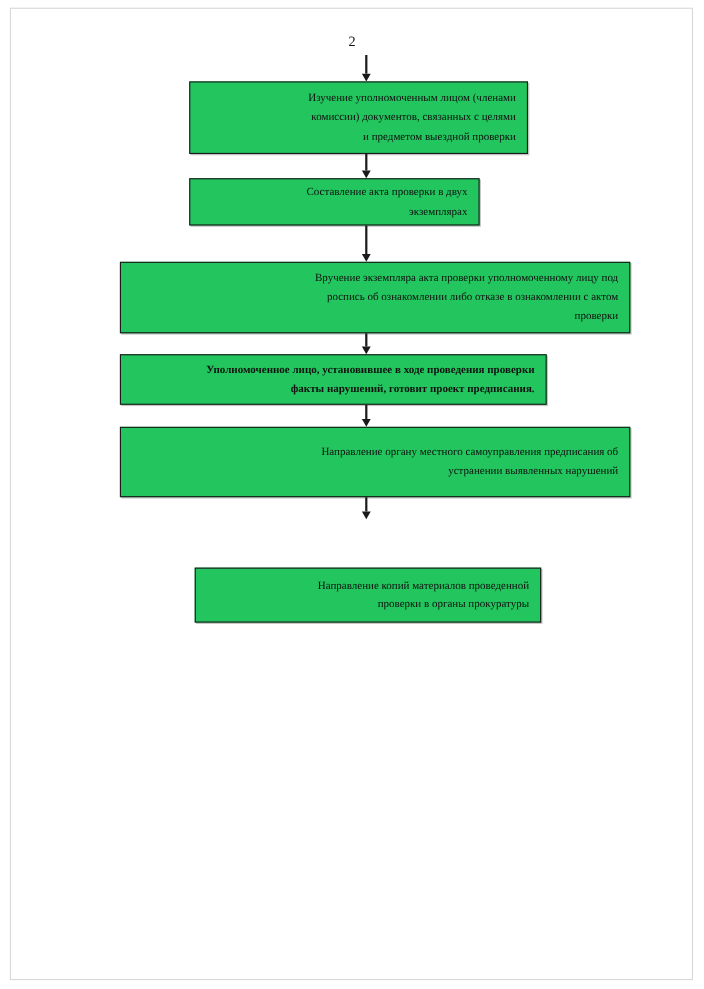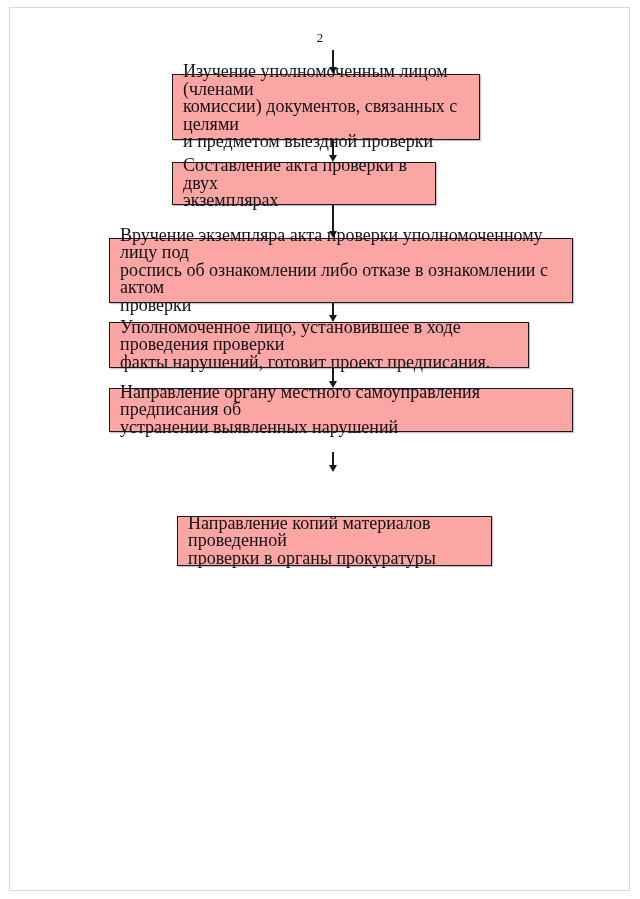--- a/index.html
+++ b/index.html
@@ -43,26 +43,26 @@
     text-align: center;
     font-size: 13px;
     line-height: 16px;
     font-family: "Liberation Serif", "DejaVu Serif", serif;
   }
 
   .flow-box {
     position: absolute;
     box-sizing: border-box;
     border: 1.4px solid #1a1a1a;
-    background: #fca5a5;
+    background: #22c55e;
     display: flex;
     align-items: center;
     justify-content: center;
-    text-align: left;
-    font-size: 18px;
+    text-align: right;
+    font-size: 10px;
     line-height: 17.5px;
     padding: 3px 10px;
     font-family: "Liberation Serif", "DejaVu Serif", serif;
     box-shadow: 1.2px 1.2px 0 0 rgba(60,60,60,0.30);
   }
   .flow-box .bx-text {
     display: block;
     width: 100%;
     white-space: pre-line;
   }
@@ -130,31 +130,31 @@
     <span class="bx-text">Вручение экземпляра акта проверки уполномоченному лицу под
 роспись об ознакомлении либо отказе в ознакомлении с актом
 проверки</span>
   </div>
 
   <div class="connector" style="left:333px; top:303px; height:19px;">
     <div class="stem" style="height:12px;"></div>
     <div class="head"></div>
   </div>
 
-  <div class="flow-box" style="left:109px; top:322px; width:420px; height:46px;">
+  <div class="flow-box" style="left:109px; top:322px; width:388px; height:46px;font-weight:bold;">
     <span class="bx-text">Уполномоченное лицо, установившее в ходе проведения проверки
 факты нарушений, готовит проект предписания.</span>
   </div>
 
   <div class="connector" style="left:333px; top:368px; height:20px;">
     <div class="stem" style="height:13px;"></div>
     <div class="head"></div>
   </div>
 
-  <div class="flow-box" style="left:109px; top:388px; width:464px; height:44px;">
+  <div class="flow-box" style="left:109px; top:388px; width:464px; height:64px;">
     <span class="bx-text">Направление органу местного самоуправления предписания об
 устранении выявленных нарушений</span>
   </div>
 
   <div class="connector" style="left:333px; top:452px; height:20px;">
     <div class="stem" style="height:13px;"></div>
     <div class="head"></div>
   </div>
 
   <div class="flow-box" style="left:177px; top:472px; width:315px; height:50px;margin-top:44px;">

